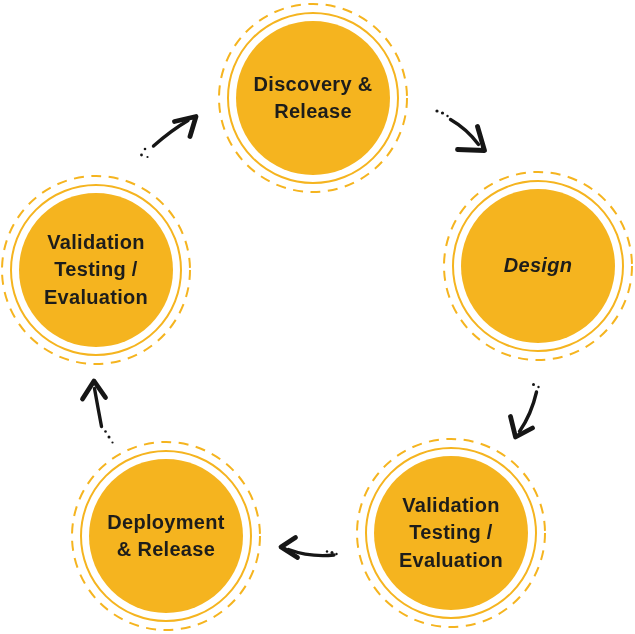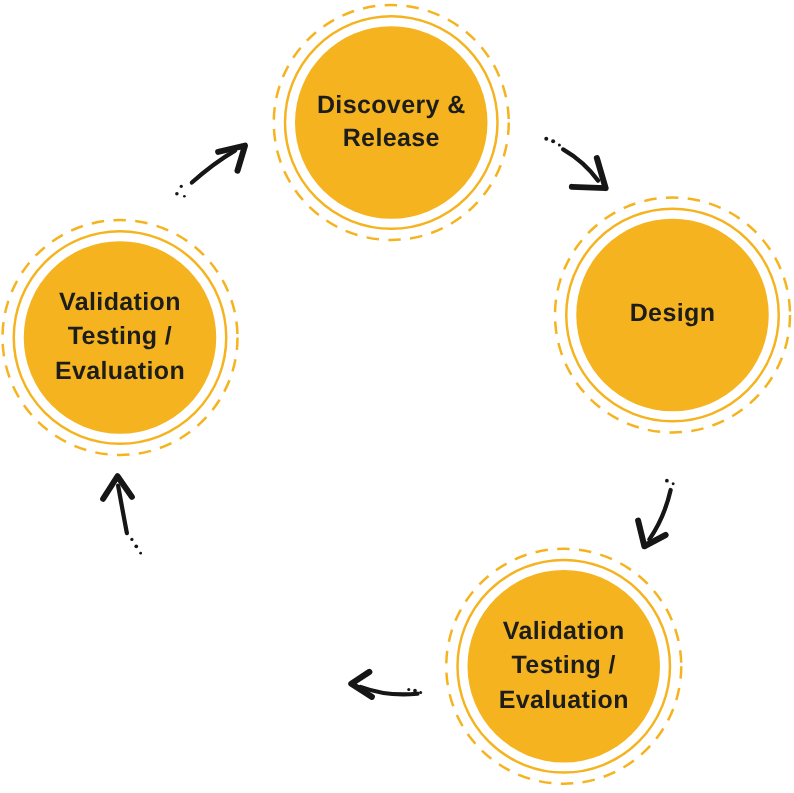--- a/index.html
+++ b/index.html
@@ -70,21 +70,21 @@
     text-align: center;
     color: var(--label_text, #1D1D1B);
     font-size: 20px;
     font-weight: 600;
     line-height: 1.36;
     letter-spacing: 0.3px;
   }
   .label span { display: block; }
 
   .pos-top          { left: 217px; top: 2px; }
-  .pos-right        { left: 442px; top: 156px; }
+  .pos-right        { left: 442px; top: 170px; font-style: italic; }
   .pos-bottom-right { left: 355px; top: 437px; }
   .pos-bottom-left  { left: 70px;  top: 440px; }
   .pos-left         { left: 0px;   top: 174px; }
 </style>
 </head>
 <body>
 
 <div class="canvas">
 
   <svg class="arrows-layer" viewBox="0 0 635 634" aria-hidden="true">
@@ -153,20 +153,31 @@
       <circle class="solid-ring" cx="96" cy="96" r="85"></circle>
       <circle class="disc" cx="96" cy="96" r="77"></circle>
     </svg>
     <div class="label">
       <span>Validation</span>
       <span>Testing /</span>
       <span>Evaluation</span>
     </div>
   </div>
 
+  <div class="node pos-bottom-left">
+    <svg viewBox="0 0 192 192" aria-hidden="true">
+      <circle class="dash-ring" cx="96" cy="96" r="94"></circle>
+      <circle class="solid-ring" cx="96" cy="96" r="85"></circle>
+      <circle class="disc" cx="96" cy="96" r="77"></circle>
+    </svg>
+    <div class="label">
+      <span>Deployment</span>
+      <span>&amp; Release</span>
+    </div>
+  </div>
 
   <div class="node pos-left">
     <svg viewBox="0 0 192 192" aria-hidden="true">
       <circle class="dash-ring" cx="96" cy="96" r="94"></circle>
       <circle class="solid-ring" cx="96" cy="96" r="85"></circle>
       <circle class="disc" cx="96" cy="96" r="77"></circle>
     </svg>
     <div class="label">
       <span>Validation</span>
       <span>Testing /</span>

